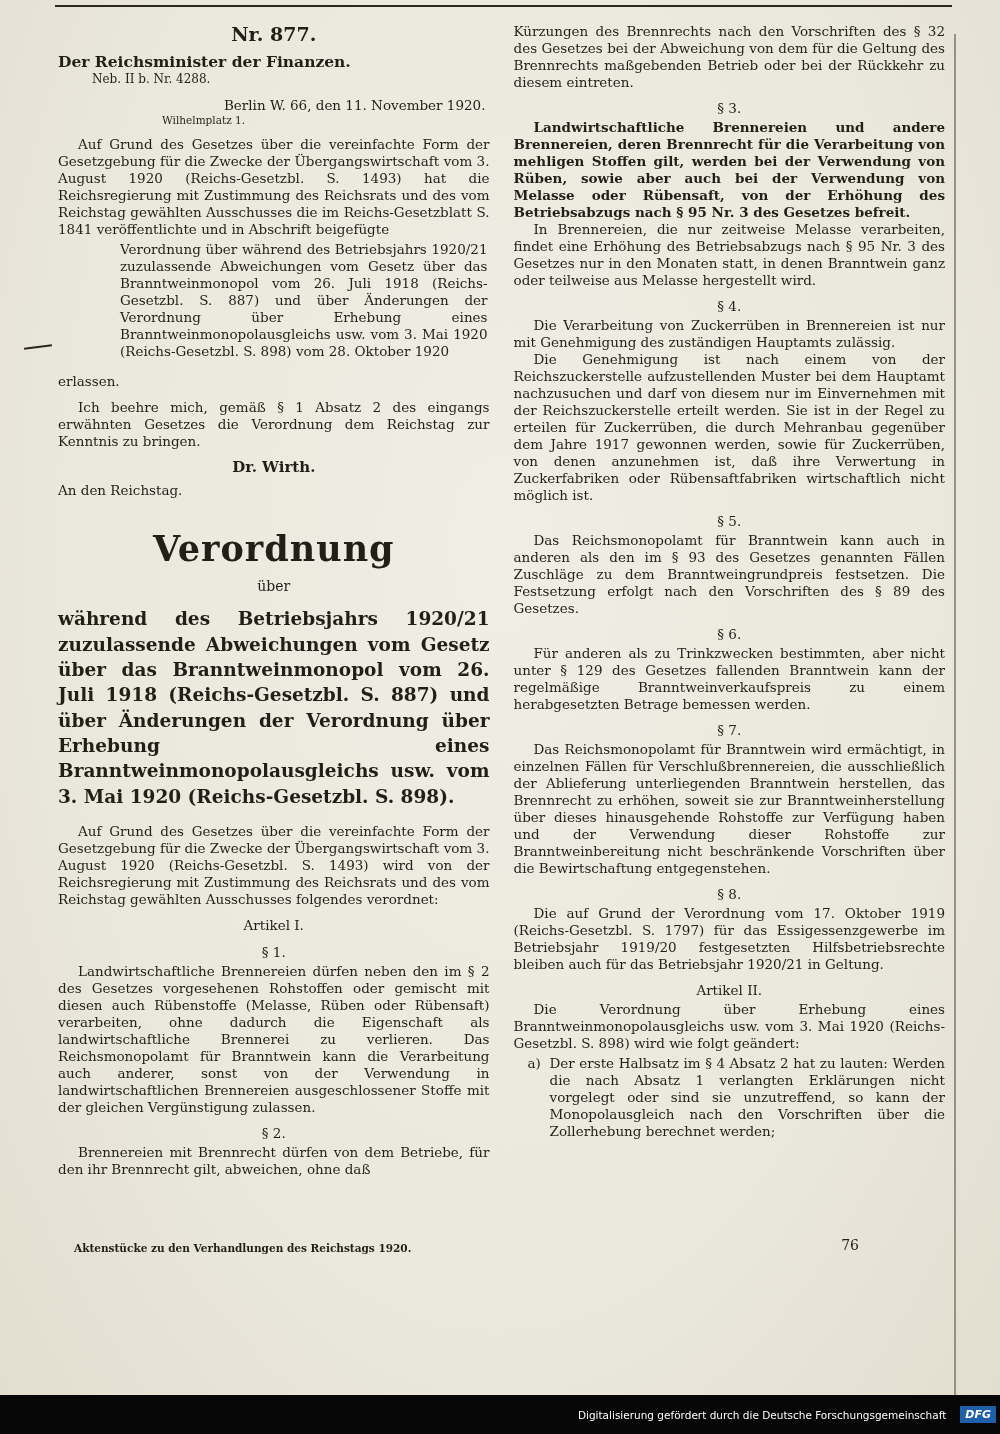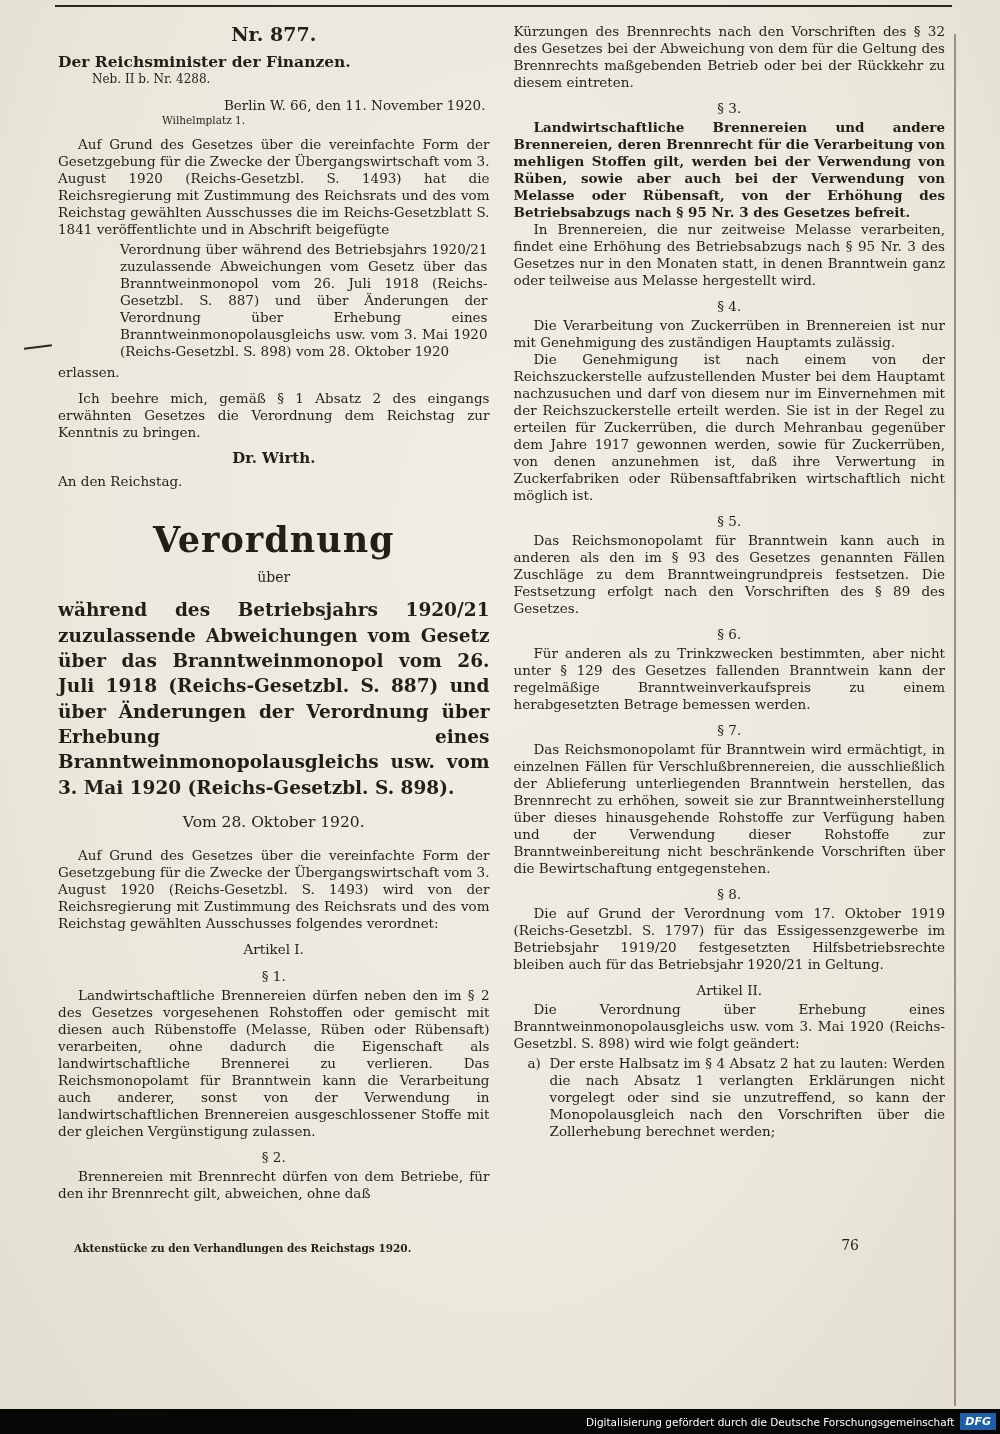--- a/index.html
+++ b/index.html
@@ -24,43 +24,43 @@
   .col { flex:1; display:flex; flex-direction:column; font-size:13.5px; line-height:1.26; text-align:justify;justify-content:space-between; }
   .para { text-indent:20px; margin-top:9px; }
   .no-indent { text-indent:0; margin-top:0; }
   
   .doc-number { text-align:center; font-weight:bold; font-size:19px; margin-bottom:5px; }
   .sender { text-align:left; font-weight:bold; font-size:15.5px; }
   .reference { text-align:left; font-size:12px; margin-left:34px; margin-top:1px; }
   .dateline { text-align:right; padding-right:4px; margin-top:9px; }
   .address-line { text-align:left; font-size:10.5px; margin-left:104px; }
   .quoted { margin:3px 2px 0 62px; }
-  .closing-word { text-align:left; margin-top:4px; }
+  .closing-word { text-align:left; margin-top:13px; }
   .signature { text-align:center; font-weight:bold; font-size:15px; margin-top:8px; }
   .addressee { text-align:left; margin-top:5px; }
   
   .main-title { text-align:center; font-weight:bold; font-size:35px; margin-top:28px; letter-spacing:1px; }
   .title-connector { text-align:center; font-size:14px; margin-top:7px; }
   .subtitle { font-weight:bold; font-size:18.5px; line-height:1.37; margin-top:11px; }
   .date-line { text-align:center; font-size:15.5px; margin-top:13px; }
   .preamble { text-indent:20px; margin-top:14px; }
   .sec-heading { text-align:center; text-indent:0; margin-top:9px; margin-bottom:1px; }
   .series-note { margin-top:auto; padding-top:12px; text-align:left; font-size:10.5px; font-weight:bold; text-indent:16px; }
   
   .item-a { display:flex; margin-top:3px; margin-left:14px; }
   .item-label { flex:0 0 22px; }
   .item-text { flex:1; text-align:justify; }
   .sheet-number { margin-top:auto; padding-top:12px; text-align:right; padding-right:86px; font-size:14px; }
   
   .edge-line { position:absolute; top:34px; bottom:28px; right:44px; width:2px; background:rgba(72,64,50,.5); }
   .margin-mark { position:absolute; left:24px; top:346px; width:28px; height:2px; background:#2c2820; transform:rotate(-7deg); }
   
   .digitization-bar {
-    position:absolute; left:0; right:0; bottom:0; height:25px;
-    background:#070707; display:flex; align-items:center; justify-content:flex-end; gap:6px;
+    position:absolute; left:0; right:0; bottom:0; height:39px;
+    background:#070707; display:flex; align-items:center; justify-content:flex-end; gap:14px;
     padding-right:4px; font-family:"DejaVu Sans","Liberation Sans",sans-serif;
   }
   .digi-text { color:#ffffff; font-size:10.5px; }
   .dfg-logo { background:#1e5fa8; color:#ffffff; font-weight:bold; font-style:italic; font-size:11px; line-height:1; padding:3px 5px;text-align:center; }
 </style>
 </head>
 <body>
 
 <div class="page">
 
@@ -81,21 +81,20 @@
       <p class="para">Auf Grund des Gesetzes über die vereinfachte Form der Gesetzgebung für die Zwecke der Übergangswirtschaft vom 3. August 1920 (Reichs-Gesetzbl. S. 1493) hat die Reichsregierung mit Zustimmung des Reichsrats und des vom Reichstag gewählten Ausschusses die im Reichs-Gesetzblatt S. 1841 veröffentlichte und in Abschrift beigefügte</p>
       <p class="quoted">Verordnung über während des Betriebsjahrs 1920/21 zuzulassende Abweichungen vom Gesetz über das Branntweinmonopol vom 26. Juli 1918 (Reichs-Gesetzbl. S. 887) und über Änderungen der Verordnung über Erhebung eines Branntweinmonopolausgleichs usw. vom 3. Mai 1920 (Reichs-Gesetzbl. S. 898) vom 28. Oktober 1920</p>
       <div class="closing-word">erlassen.</div>
       <p class="para">Ich beehre mich, gemäß § 1 Absatz 2 des eingangs erwähnten Gesetzes die Verordnung dem Reichstag zur Kenntnis zu bringen.</p>
       <div class="signature">Dr. Wirth.</div>
       <div class="addressee">An den Reichstag.</div>
 
       <div class="main-title">Verordnung</div>
       <div class="title-connector">über</div>
       <p class="subtitle">während des Betriebsjahrs 1920/21 zuzulassende Abweichungen vom Gesetz über das Branntweinmonopol vom 26. Juli 1918 (Reichs-Gesetzbl. S. 887) und über Änderungen der Verordnung über Erhebung eines Branntweinmonopolausgleichs usw. vom 3. Mai 1920 (Reichs-Gesetzbl. S. 898).</p>
-      <div class="date-line">Vom 28. Oktober 1920.</div>
 
       <p class="preamble">Auf Grund des Gesetzes über die vereinfachte Form der Gesetzgebung für die Zwecke der Übergangswirtschaft vom 3. August 1920 (Reichs-Gesetzbl. S. 1493) wird von der Reichsregierung mit Zustimmung des Reichsrats und des vom Reichstag gewählten Ausschusses folgendes verordnet:</p>
 
       <div class="sec-heading">Artikel I.</div>
       <div class="sec-heading">§ 1.</div>
       <p class="para no-indent" style="text-indent:20px; margin-top:1px;">Landwirtschaftliche Brennereien dürfen neben den im § 2 des Gesetzes vorgesehenen Rohstoffen oder gemischt mit diesen auch Rübenstoffe (Melasse, Rüben oder Rübensaft) verarbeiten, ohne dadurch die Eigenschaft als landwirtschaftliche Brennerei zu verlieren. Das Reichsmonopolamt für Branntwein kann die Verarbeitung auch anderer, sonst von der Verwendung in landwirtschaftlichen Brennereien ausgeschlossener Stoffe mit der gleichen Vergünstigung zulassen.</p>
 
       <div class="sec-heading">§ 2.</div>
       <p class="para" style="margin-top:1px;">Brennereien mit Brennrecht dürfen von dem Betriebe, für den ihr Brennrecht gilt, abweichen, ohne daß</p>
 

